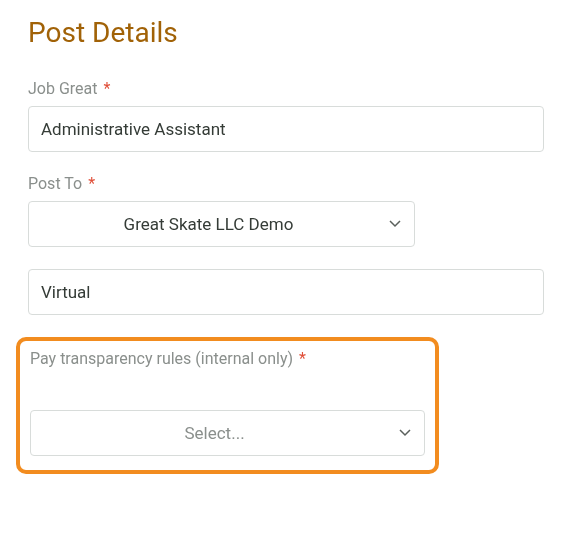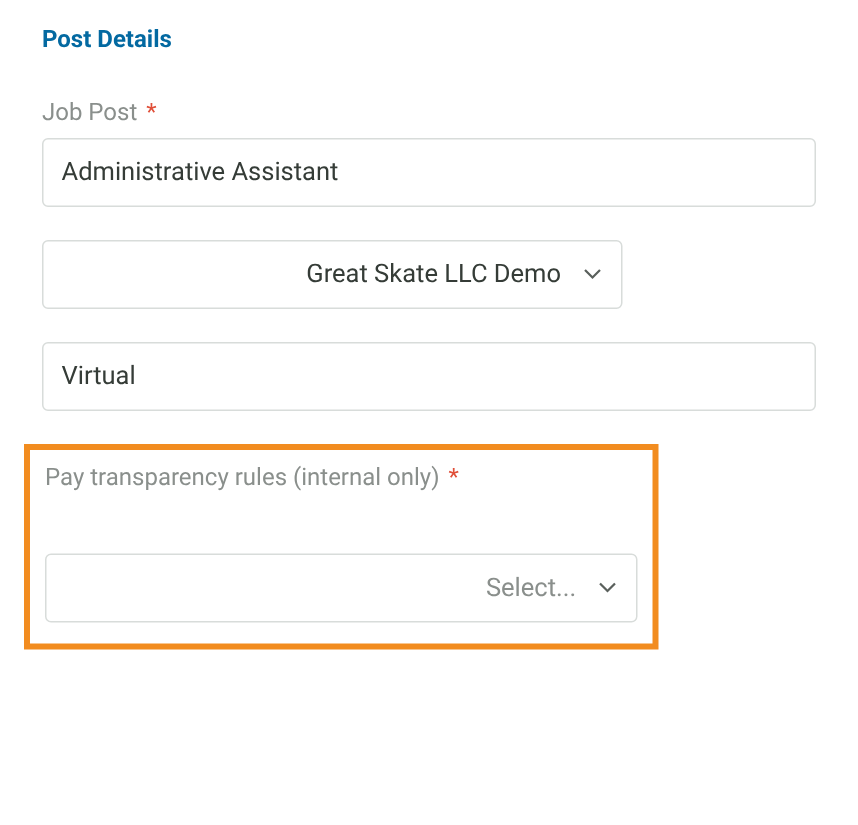--- a/index.html
+++ b/index.html
@@ -4,23 +4,23 @@
   <style>
     * { box-sizing: border-box; margin: 0; padding: 0; }
     body {
       font-family: -apple-system, BlinkMacSystemFont, "Segoe UI", Roboto, Helvetica, Arial, sans-serif;
       background: #ffffff;
       width: 572px;
       height: 550px;
       padding: 10px 28px 20px 28px;
     }
     .page-title {
-      font-size: 16px;
-      font-weight: 700;
-      color: #0369a1;
+      font-size: 28px;
+      font-weight: 400;
+      color: #a16207;
       margin-bottom: 30px;
       margin-top: 6px;
     }
     .field-group {
       margin-bottom: 22px;
     }
     .field-label {
       font-size: 16px;
       color: #8a8f8c;
       margin-bottom: 8px;
@@ -48,64 +48,68 @@
     .select-input {
       width: 100%;
       border: 1px solid #d8dcda;
       border-radius: 4px;
       padding: 12px 40px 12px 14px;
       font-size: 17px;
       color: #353c37;
       background: #fff;
       outline: none;
       cursor: pointer;
-      text-align: right;
+      text-align: center;
       font-family: inherit;
     }
     .select-input.placeholder {
       color: #8a8f8c;
     }
     .chevron {
       position: absolute;
       right: 14px;
       top: 50%;
       transform: translateY(-50%);
       pointer-events: none;
     }
     .chevron svg { display: block; }
     .highlight-box {
       border: 4px solid #f28c1f;
-      border-radius: 0;
+      border-radius: 10px;
       padding: 8px 10px 14px 10px;
       margin-left: -12px;
       margin-right: auto;
       width: 82%;
     }
     .highlight-box .field-label {
       margin-bottom: 10px;
     }
     .highlight-box .select-wrap {
       width: 100%;
       margin-top: 42px;
     }
   </style>
 </head>
 <body>
 
 <h1 class="page-title">Post Details</h1>
 
 <div class="field-group">
   <label class="field-label">
-    <span>Job Post</span>
+    <span>Job Great</span>
     <span class="req">*</span>
   </label>
   <input type="text" class="text-input" value="Administrative Assistant" style="">
 </div>
 
 <div class="field-group">
+  <label class="field-label">
+    <span>Post To</span>
+    <span class="req">*</span>
+  </label>
   <div class="select-wrap">
     <button class="select-input">Great Skate LLC Demo</button>
     <span class="chevron">
       <svg width="12" height="8" viewBox="0 0 12 8">
           <path d="M1 1 L6 6 L11 1" fill="none" stroke="#5a605c" stroke-width="1.5"></path>
         </svg>
     </span>
   </div>
 </div>
 

